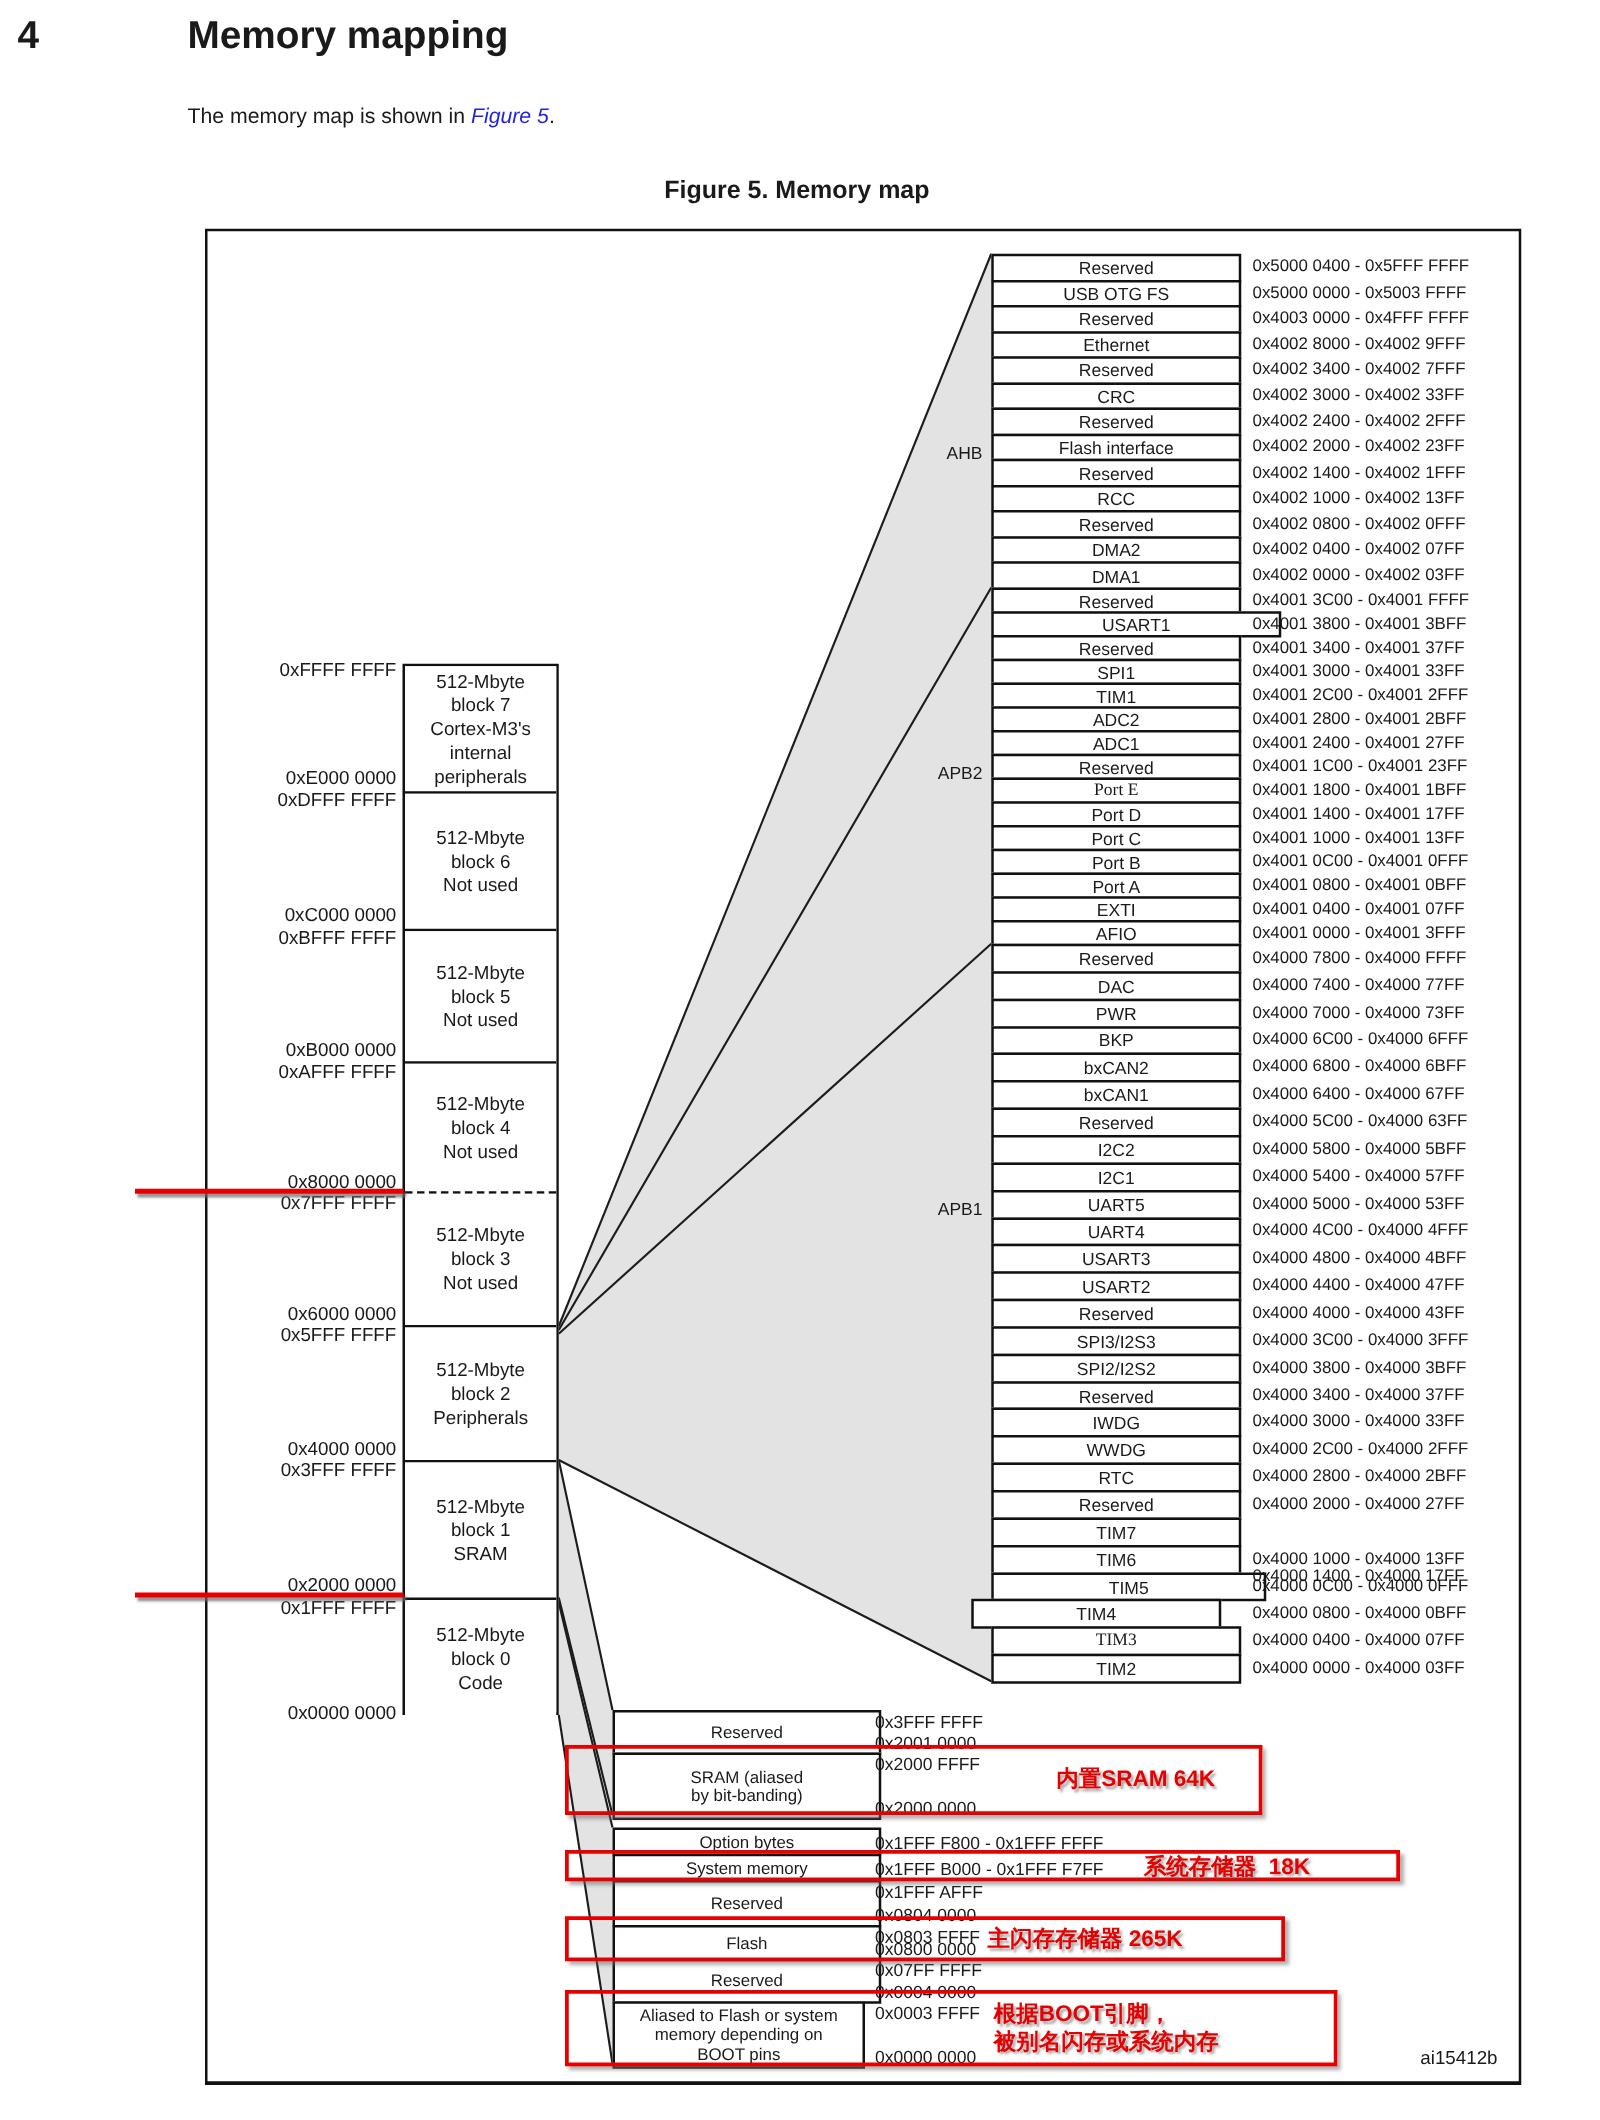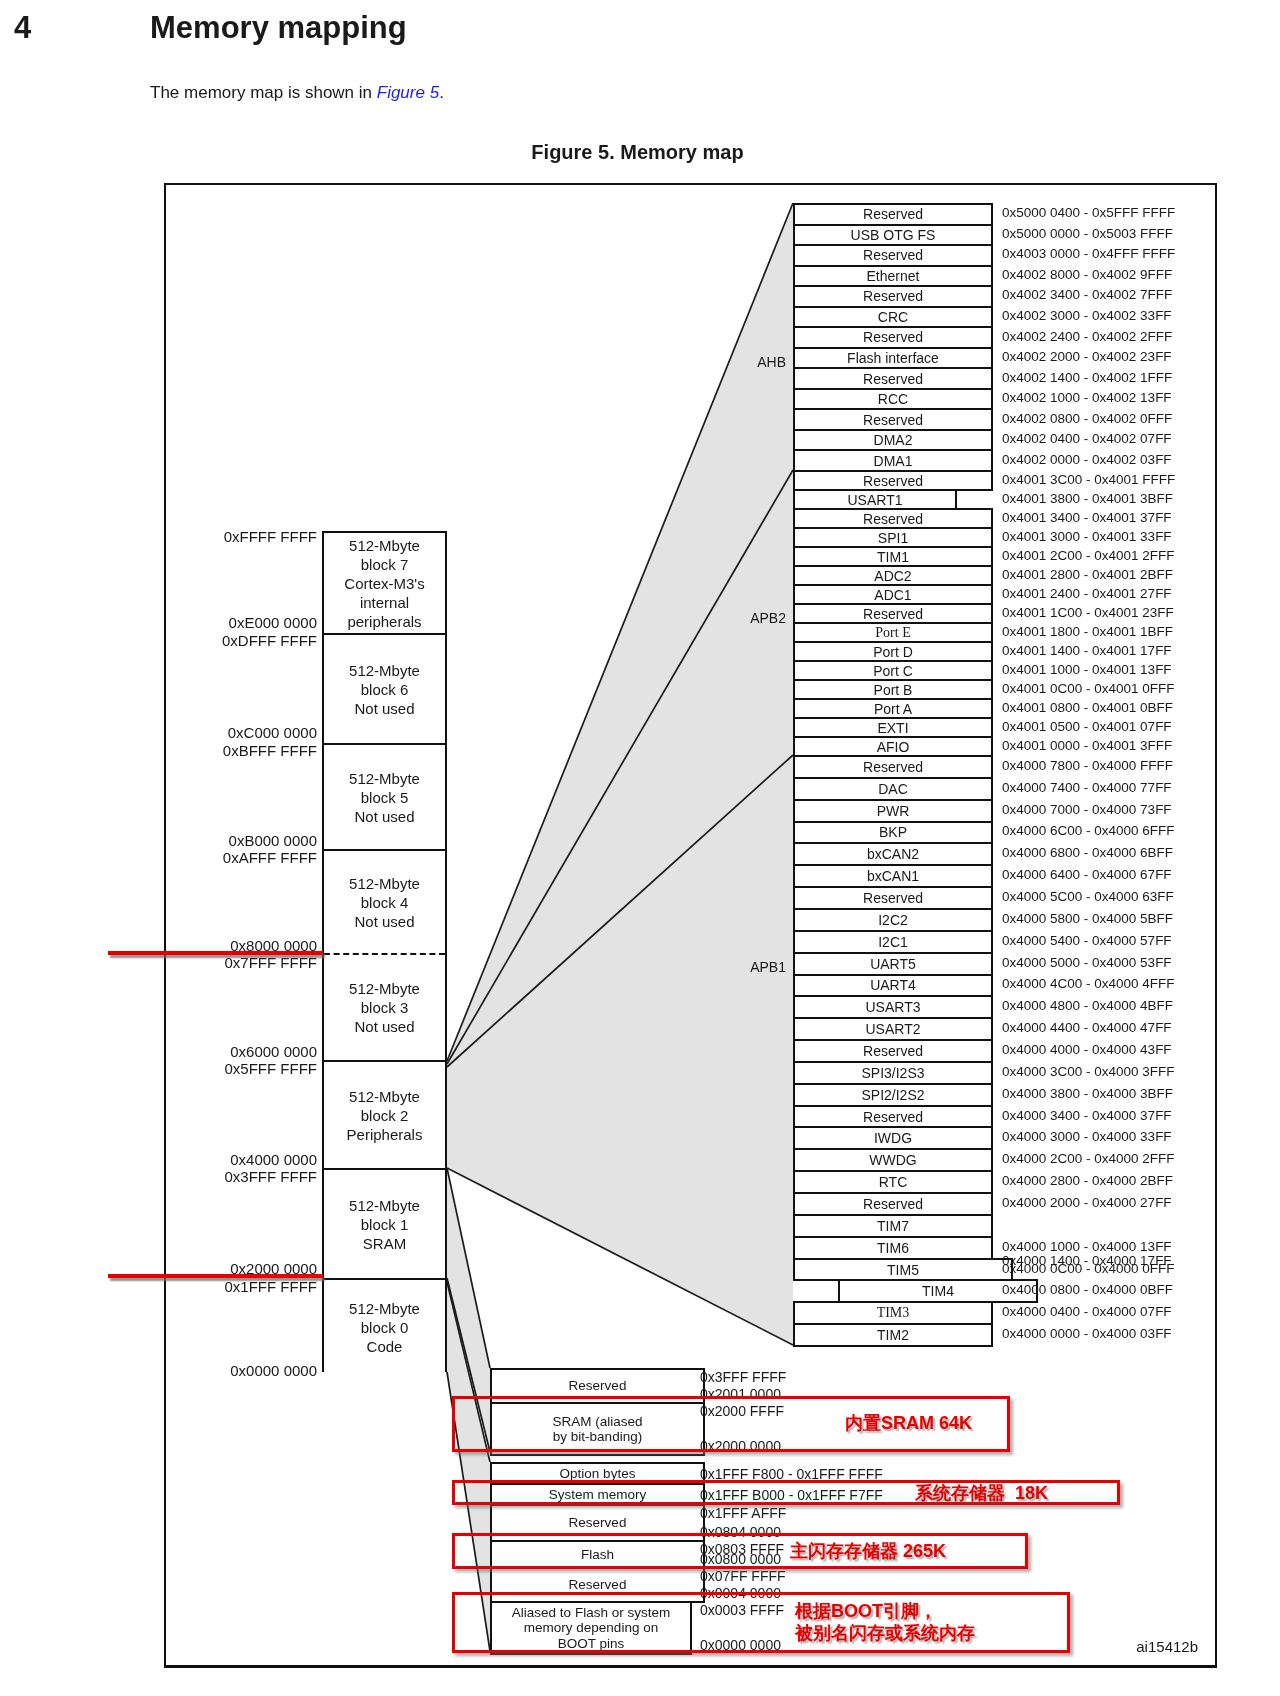--- a/index.html
+++ b/index.html
@@ -156,21 +156,21 @@
       <div class="abs paddr" style="left: 1002px; top: 390.115px;">0x4002 1000 - 0x4002 13FF</div>
       <div class="abs prow" style="left: 793px; top: 408.385px; width: 200px; height: 22.5385px;">Reserved</div>
       <div class="abs paddr" style="left: 1002px; top: 410.654px;">0x4002 0800 - 0x4002 0FFF</div>
       <div class="abs prow" style="left: 793px; top: 428.923px; width: 200px; height: 22.5385px;">DMA2</div>
       <div class="abs paddr" style="left: 1002px; top: 431.192px;">0x4002 0400 - 0x4002 07FF</div>
       <div class="abs prow" style="left: 793px; top: 449.462px; width: 200px; height: 22.5385px;">DMA1</div>
       <div class="abs paddr" style="left: 1002px; top: 451.731px;">0x4002 0000 - 0x4002 03FF</div>
       <div class="abs bus-label" style="left: 698px; width: 88px; top: 609px;">APB2</div>
       <div class="abs prow" style="left: 793px; top: 470px; width: 200px; height: 21px;">Reserved</div>
       <div class="abs paddr" style="left: 1002px; top: 471.5px;">0x4001 3C00 - 0x4001 FFFF</div>
-      <div class="abs prow" style="left: 793px; top: 489px; width: 164px; height: 21px;">USART1</div>
+      <div class="abs prow" style="left: 793px; top: 489px; width: 232px; height: 21px;">USART1</div>
       <div class="abs paddr" style="left: 1002px; top: 490.5px;">0x4001 3800 - 0x4001 3BFF</div>
       <div class="abs prow" style="left: 793px; top: 508px; width: 200px; height: 21px;">Reserved</div>
       <div class="abs paddr" style="left: 1002px; top: 509.5px;">0x4001 3400 - 0x4001 37FF</div>
       <div class="abs prow" style="left: 793px; top: 527px; width: 200px; height: 21px;">SPI1</div>
       <div class="abs paddr" style="left: 1002px; top: 528.5px;">0x4001 3000 - 0x4001 33FF</div>
       <div class="abs prow" style="left: 793px; top: 546px; width: 200px; height: 21px;">TIM1</div>
       <div class="abs paddr" style="left: 1002px; top: 547.5px;">0x4001 2C00 - 0x4001 2FFF</div>
       <div class="abs prow" style="left: 793px; top: 565px; width: 200px; height: 21px;">ADC2</div>
       <div class="abs paddr" style="left: 1002px; top: 566.5px;">0x4001 2800 - 0x4001 2BFF</div>
       <div class="abs prow" style="left: 793px; top: 584px; width: 200px; height: 21px;">ADC1</div>
@@ -181,21 +181,21 @@
       <div class="abs paddr" style="left: 1002px; top: 623.5px;">0x4001 1800 - 0x4001 1BFF</div>
       <div class="abs prow" style="left: 793px; top: 641px; width: 200px; height: 21px;">Port D</div>
       <div class="abs paddr" style="left: 1002px; top: 642.5px;">0x4001 1400 - 0x4001 17FF</div>
       <div class="abs prow" style="left: 793px; top: 660px; width: 200px; height: 21px;">Port C</div>
       <div class="abs paddr" style="left: 1002px; top: 661.5px;">0x4001 1000 - 0x4001 13FF</div>
       <div class="abs prow" style="left: 793px; top: 679px; width: 200px; height: 21px;">Port B</div>
       <div class="abs paddr" style="left: 1002px; top: 680.5px;">0x4001 0C00 - 0x4001 0FFF</div>
       <div class="abs prow" style="left: 793px; top: 698px; width: 200px; height: 21px;">Port A</div>
       <div class="abs paddr" style="left: 1002px; top: 699.5px;">0x4001 0800 - 0x4001 0BFF</div>
       <div class="abs prow" style="left: 793px; top: 717px; width: 200px; height: 21px;">EXTI</div>
-      <div class="abs paddr" style="left: 1002px; top: 718.5px;">0x4001 0500 - 0x4001 07FF</div>
+      <div class="abs paddr" style="left: 1002px; top: 718.5px;">0x4001 0400 - 0x4001 07FF</div>
       <div class="abs prow" style="left: 793px; top: 736px; width: 200px; height: 21px;">AFIO</div>
       <div class="abs paddr" style="left: 1002px; top: 737.5px;">0x4001 0000 - 0x4001 3FFF</div>
       <div class="abs bus-label" style="left: 698px; width: 88px; top: 958px;">APB1</div>
       <div class="abs prow" style="left: 793px; top: 755px; width: 200px; height: 23.8519px;">Reserved</div>
       <div class="abs paddr" style="left: 1002px; top: 757.926px;">0x4000 7800 - 0x4000 FFFF</div>
       <div class="abs prow" style="left: 793px; top: 776.852px; width: 200px; height: 23.8519px;">DAC</div>
       <div class="abs paddr" style="left: 1002px; top: 779.778px;">0x4000 7400 - 0x4000 77FF</div>
       <div class="abs prow" style="left: 793px; top: 798.704px; width: 200px; height: 23.8519px;">PWR</div>
       <div class="abs paddr" style="left: 1002px; top: 801.63px;">0x4000 7000 - 0x4000 73FF</div>
       <div class="abs prow" style="left: 793px; top: 820.556px; width: 200px; height: 23.8519px;">BKP</div>
@@ -233,21 +233,21 @@
       <div class="abs prow" style="left: 793px; top: 1170.19px; width: 200px; height: 23.8519px;">RTC</div>
       <div class="abs paddr" style="left: 1002px; top: 1173.11px;">0x4000 2800 - 0x4000 2BFF</div>
       <div class="abs prow" style="left: 793px; top: 1192.04px; width: 200px; height: 23.8519px;">Reserved</div>
       <div class="abs paddr" style="left: 1002px; top: 1194.96px;">0x4000 2000 - 0x4000 27FF</div>
       <div class="abs prow" style="left: 793px; top: 1213.89px; width: 200px; height: 23.8519px;">TIM7</div>
       <div class="abs paddr" style="left: 1002px; top: 1216.81px; margin-top: 36px;">0x4000 1400 - 0x4000 17FF</div>
       <div class="abs prow" style="left: 793px; top: 1235.74px; width: 200px; height: 23.8519px;">TIM6</div>
       <div class="abs paddr" style="left: 1002px; top: 1238.67px;">0x4000 1000 - 0x4000 13FF</div>
       <div class="abs prow" style="left: 793px; top: 1257.59px; width: 220px; height: 23.8519px;">TIM5</div>
       <div class="abs paddr" style="left: 1002px; top: 1260.52px;">0x4000 0C00 - 0x4000 0FFF</div>
-      <div class="abs prow" style="left: 838px; top: 1279.44px; width: 200px; height: 23.8519px;">TIM4</div>
+      <div class="abs prow" style="left: 777px; top: 1279.44px; width: 200px; height: 23.8519px;">TIM4</div>
       <div class="abs paddr" style="left: 1002px; top: 1282.37px;">0x4000 0800 - 0x4000 0BFF</div>
       <div class="abs prow" style="left: 793px; top: 1301.3px; width: 200px; height: 23.8519px; font-family: Liberation Serif, serif;">TIM3</div>
       <div class="abs paddr" style="left: 1002px; top: 1304.22px;">0x4000 0400 - 0x4000 07FF</div>
       <div class="abs prow" style="left: 793px; top: 1323.15px; width: 200px; height: 23.8519px;">TIM2</div>
       <div class="abs paddr" style="left: 1002px; top: 1326.07px;">0x4000 0000 - 0x4000 03FF</div>
     </div>
 
   <div id="tables">
       <div class="abs trow" style="left: 490px; top: 1368px; width: 215px; height: 36px;">
         <span>Reserved</span>

